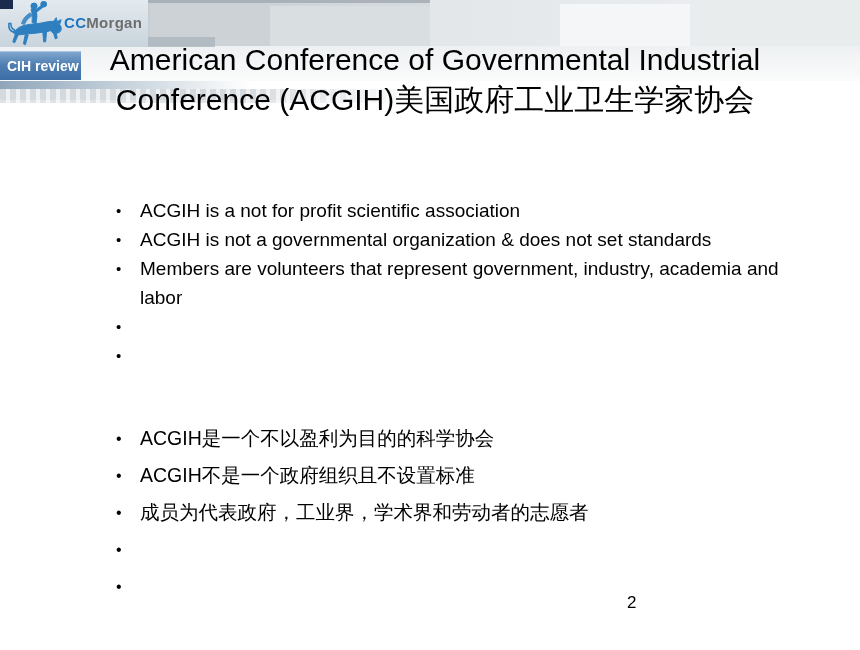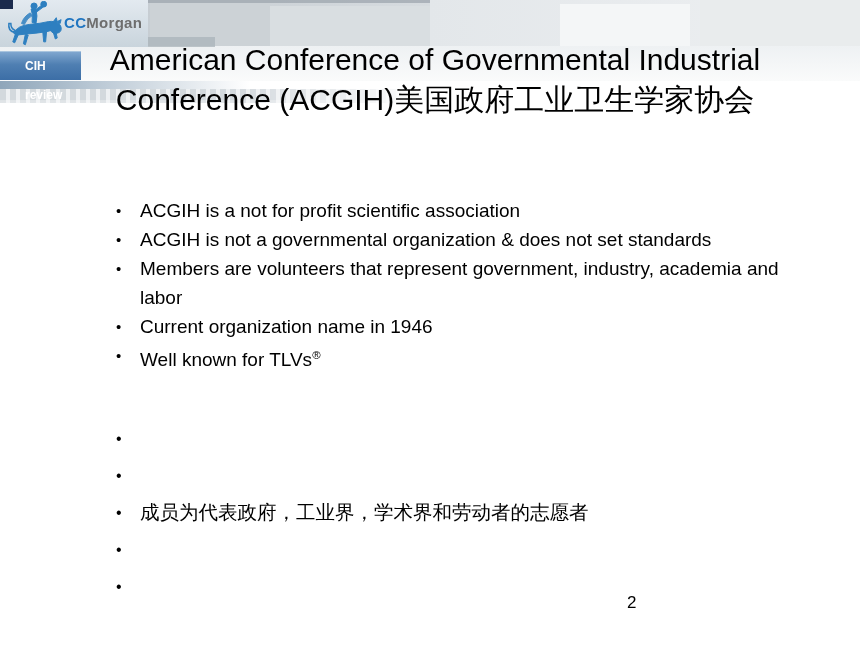--- a/index.html
+++ b/index.html
@@ -35,21 +35,21 @@
   .corner-dark{position:absolute;left:0;top:0;width:13px;height:9px;background:#1b2b4d;}
   .emblem{position:absolute;left:6px;top:1px;width:58px;height:45px;}
   .brand{position:absolute;left:64px;top:14px;font-size:15px;letter-spacing:.3px;white-space:nowrap;}
   .brand .cc{color:#1e74c0;font-weight:bold;}
   .brand .morgan{color:#6e6e6e;font-weight:600;}
 
   
   .badge{position:absolute;left:0;top:51px;width:81px;height:29px;z-index:2;
     background:linear-gradient(to bottom,#7fa6cf 0%,#4f7fb2 45%,#3c6ea6 100%);
     border-top:1px solid #a9c4de;
-    color:#fff;font-size:12px;font-weight:bold;line-height:29px;padding-left:25px;box-sizing:border-box;}
+    color:#fff;font-size:14px;font-weight:bold;line-height:29px;padding-left:7px;box-sizing:border-box;}
 
   
   .title{position:absolute;left:50px;top:40px;width:770px;z-index:5;margin:0;
     font-size:30px;line-height:40px;font-weight:400;color:#000;text-align:center;}
 
   
   ul.bullets{position:absolute;left:116px;width:684px;margin:0;padding:0;list-style:none;color:#000;}
   ul.bullets li{display:flex;align-items:flex-start;}
   ul.bullets .dot{flex:none;width:24px;}
   #bullets-en{top:196px;}
@@ -128,33 +128,33 @@
       <li>
         <span class="dot">•</span>
         <span class="txt">ACGIH is not a governmental organization &amp; does not set standards</span>
       </li>
       <li>
         <span class="dot">•</span>
         <span class="txt">Members are volunteers that represent government, industry, academia and labor</span>
       </li>
       <li>
         <span class="dot">•</span>
-        <span class="txt">Current organization name in 1946</span>
       </li>
       <li>
         <span class="dot">•</span>
-        <span class="txt">Well known for TLVs<sup>®</sup></span>
       </li>
     </ul>
   <ul class="bullets" id="bullets-zh">
       <li>
         <span class="dot">•</span>
+        <span class="txt">ACGIH是一个不以盈利为目的的科学协会</span>
       </li>
       <li>
         <span class="dot">•</span>
+        <span class="txt">ACGIH不是一个政府组织且不设置标准</span>
       </li>
       <li>
         <span class="dot">•</span>
         <span class="txt">成员为代表政府，工业界，学术界和劳动者的志愿者</span>
       </li>
       <li>
         <span class="dot">•</span>
       </li>
       <li>
         <span class="dot">•</span>

